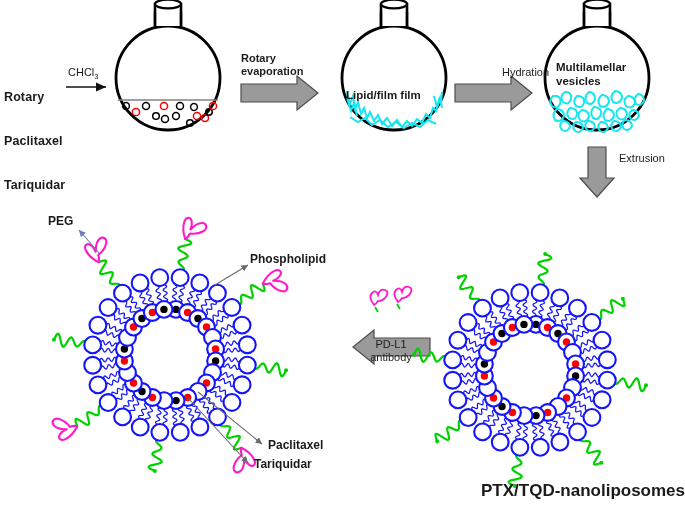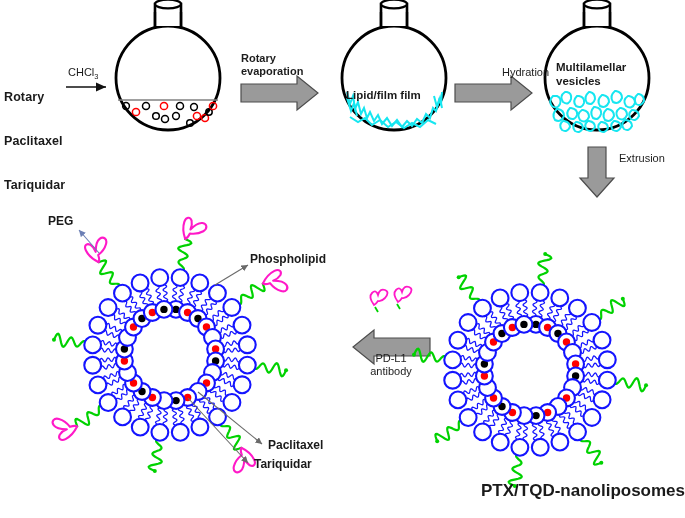--- a/index.html
+++ b/index.html
@@ -429,21 +429,21 @@
     <div>Paclitaxel</div>
     <div>Tariquidar</div>
   </div>
 
   <div class="lbl chcl" style="left:68px;top:66px;text-align:center;"><span>CHCl</span><span class="sub">3</span></div>
 
   <div class="lbl arrowtxt" style="left:241px;top:52px;font-weight:bold;">Rotary
 evaporation</div>
   <div class="lbl arrowtxt" style="left:458px;top:66px;padding-left:44px;">Hydration</div>
   <div class="lbl arrowtxt" style="left:619px;top:152px;">Extrusion</div>
-  <div class="lbl arrowtxt" style="left:359px;top:352px;width:64px;text-align:center;">PD-L1
+  <div class="lbl arrowtxt" style="left:359px;top:338px;width:64px;text-align:center;">PD-L1
 antibody</div>
 
   <div class="lbl flasktxt" style="left:346px;top:89px;">Lipid/film film</div>
   <div class="lbl flasktxt" style="left:556px;top:61px;">Multilamellar
 vesicles</div>
 
   <div class="lbl annot" style="left:48px;top:214px;">PEG</div>
   <div class="lbl annot" style="left:250px;top:252px;">Phospholipid</div>
   <div class="lbl annot" style="left:268px;top:438px;">Paclitaxel</div>
   <div class="lbl annot" style="left:254px;top:457px;">Tariquidar</div>

